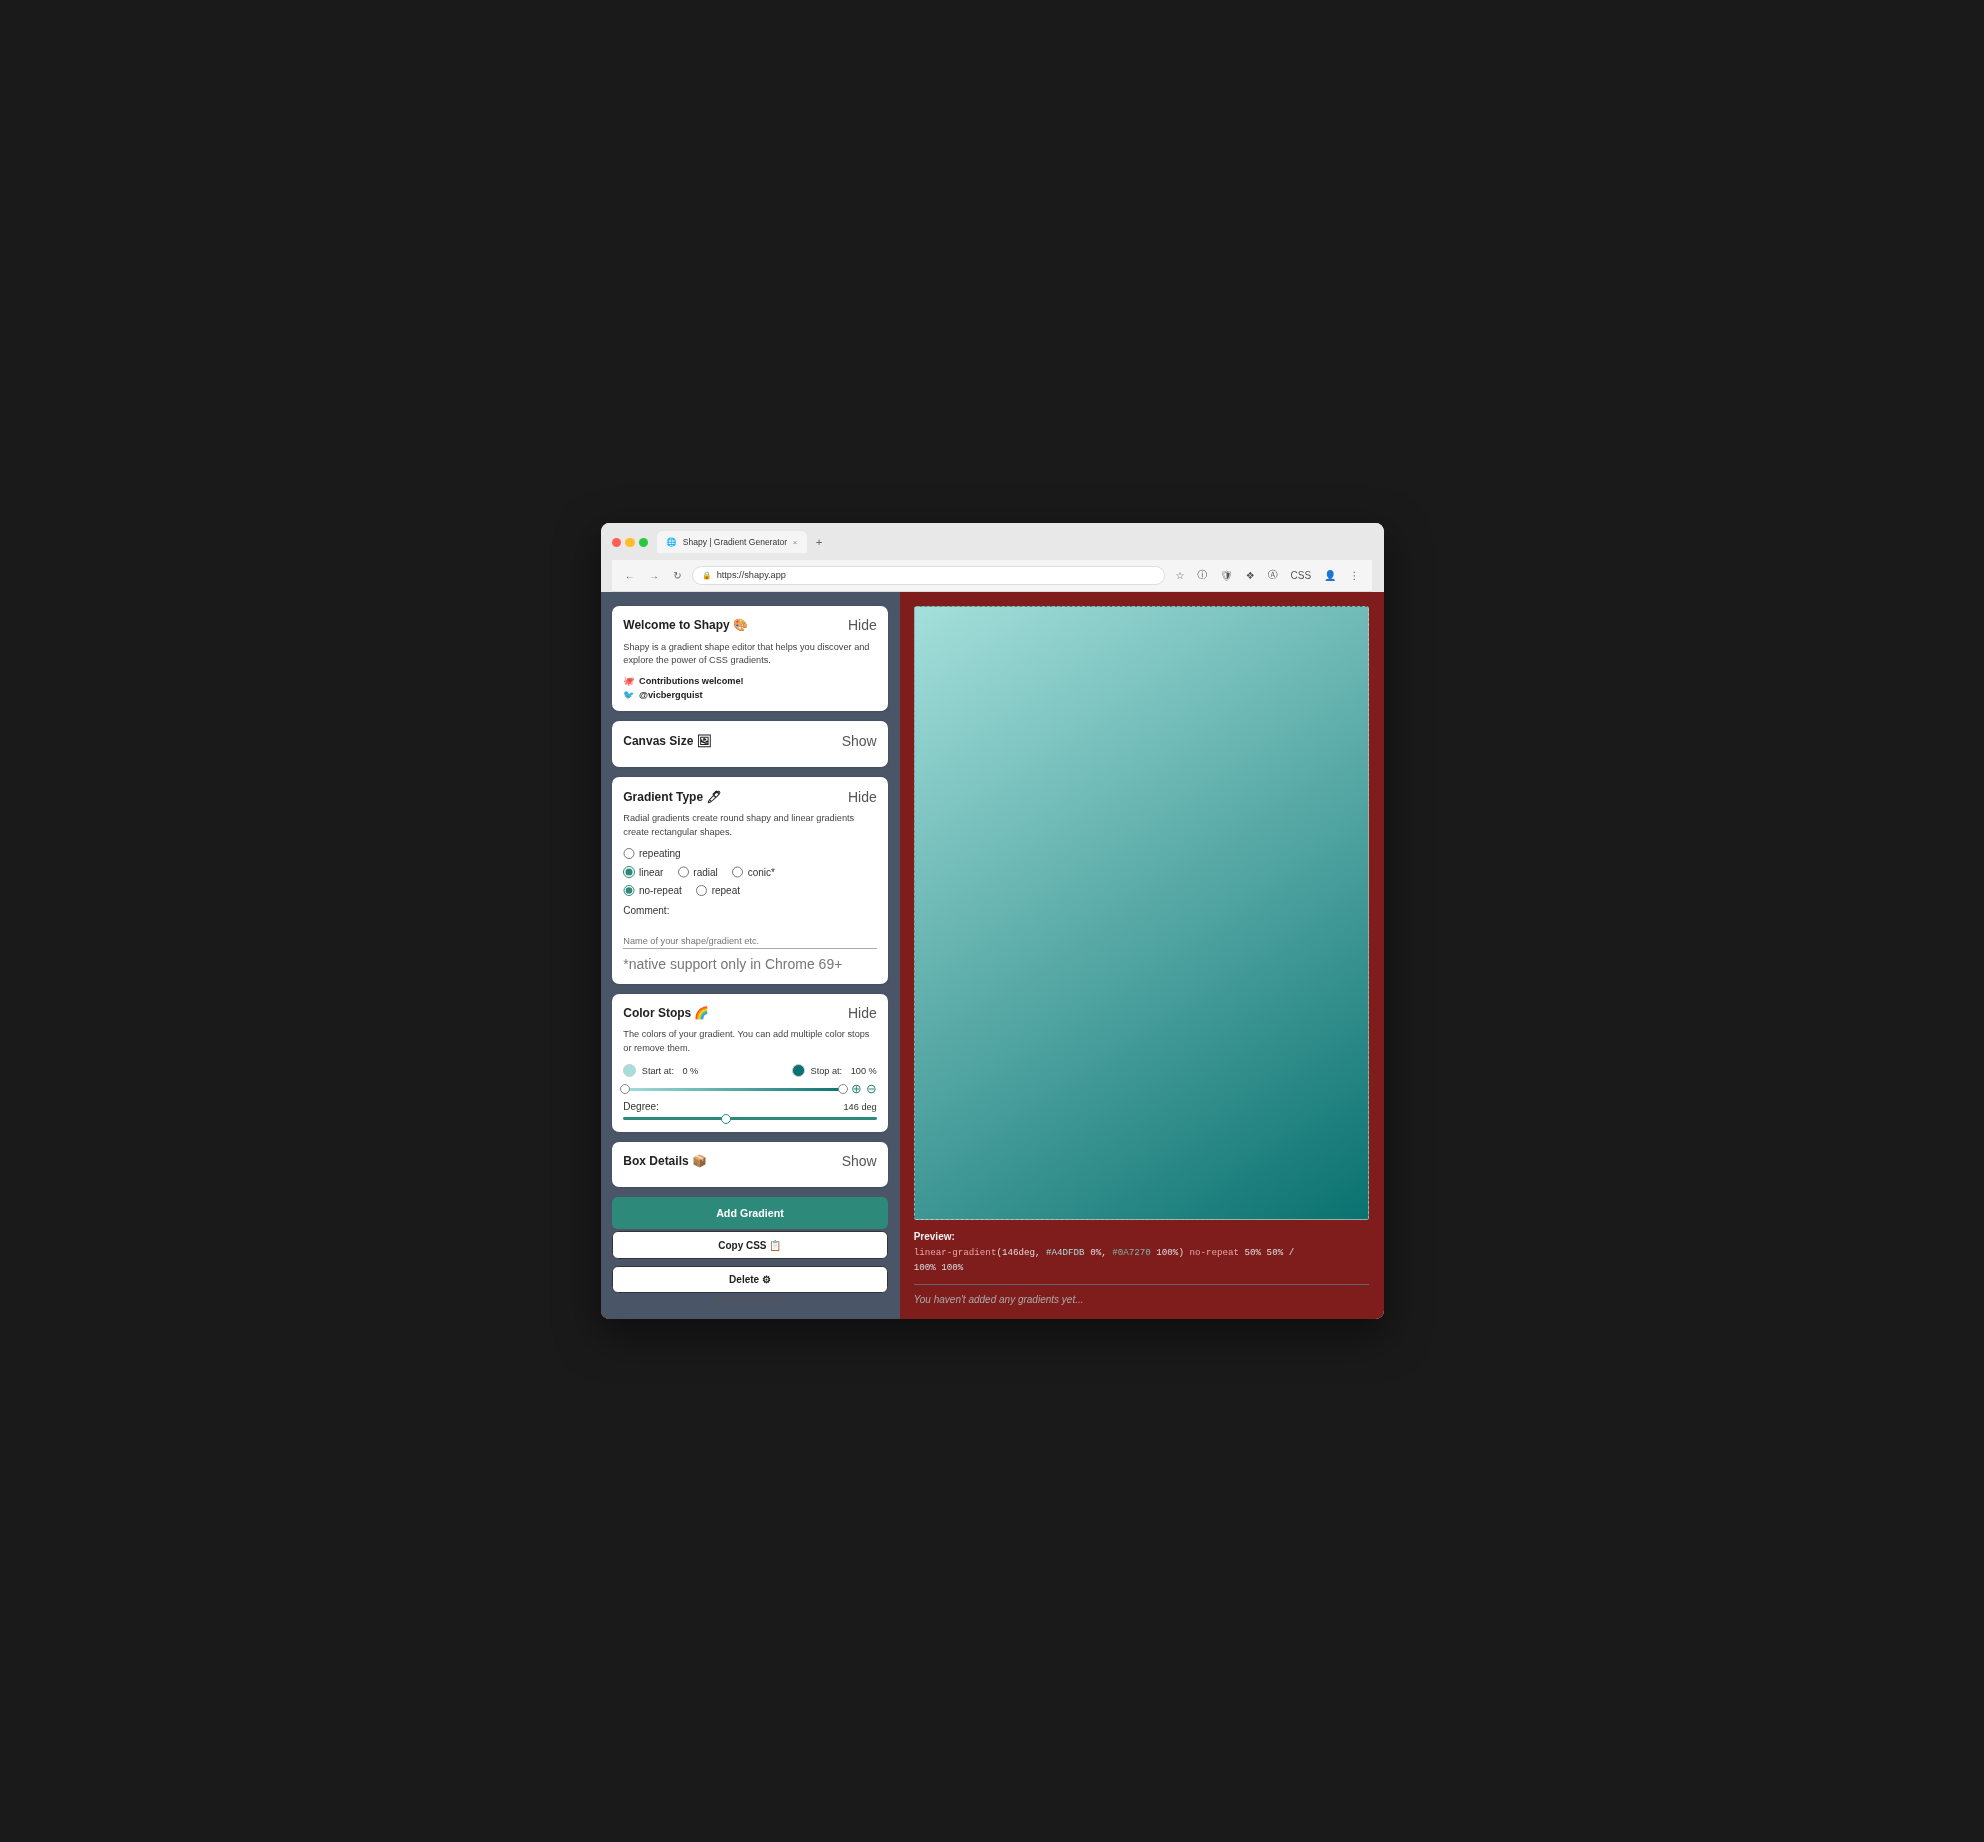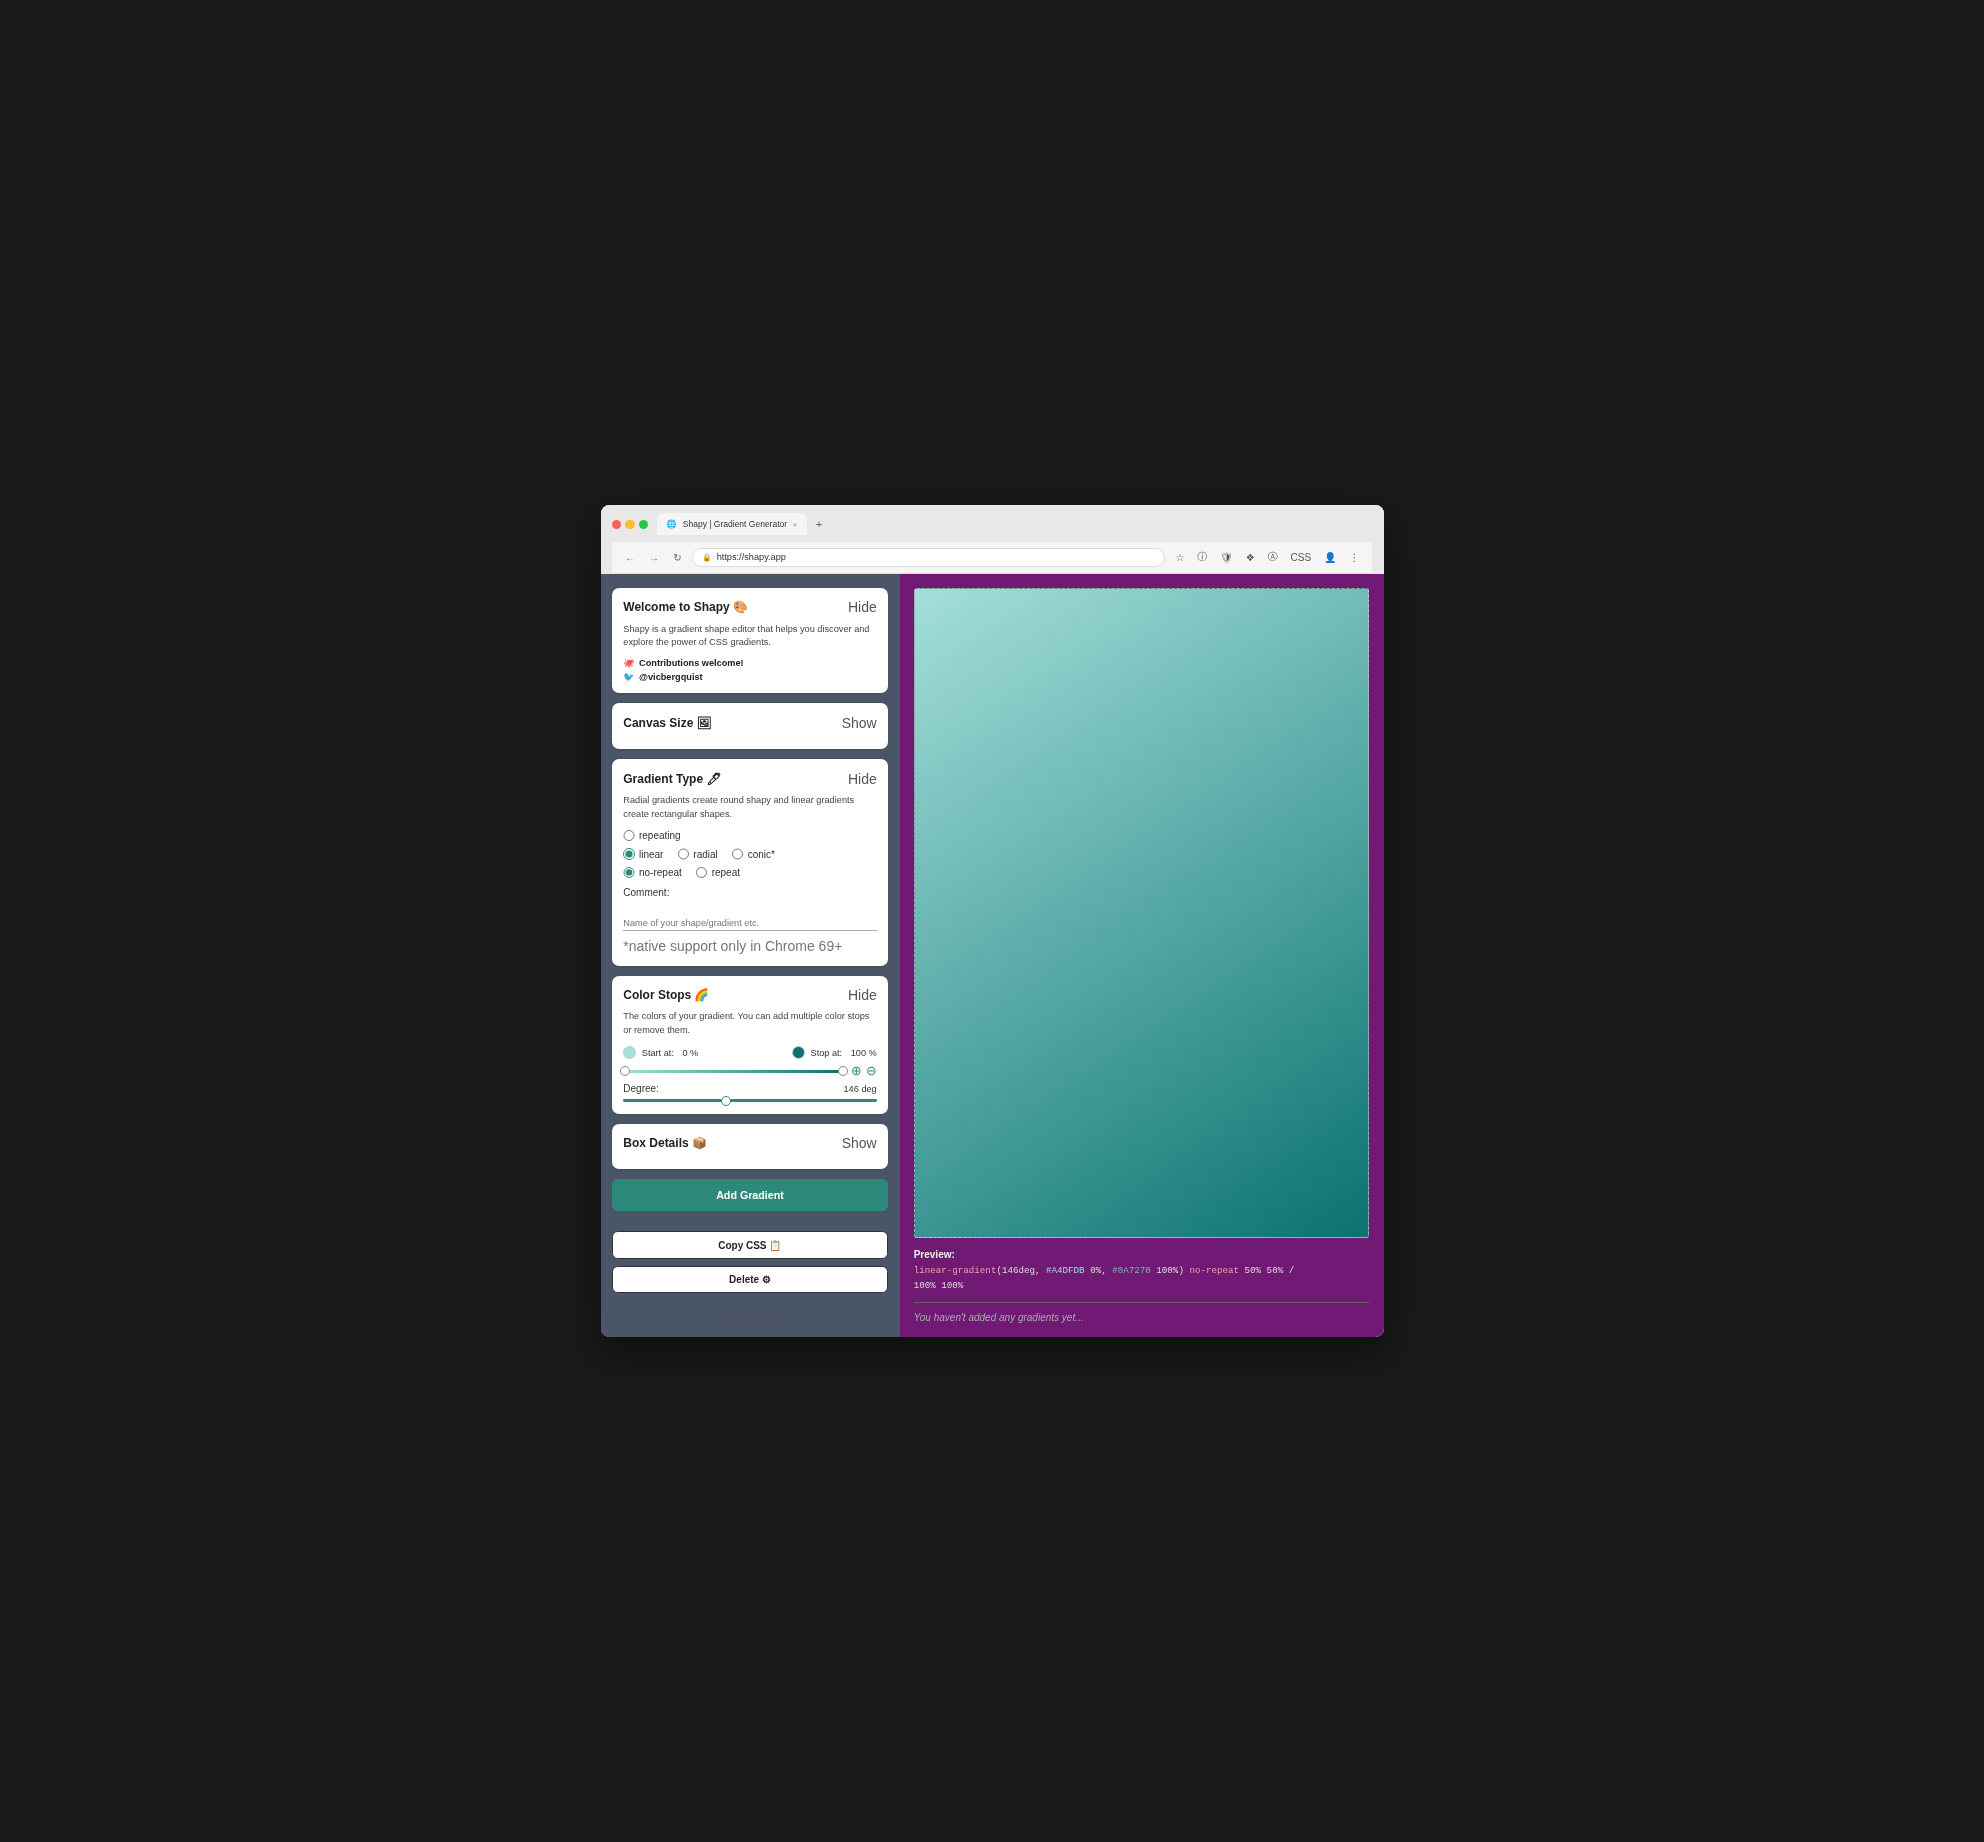--- a/index.html
+++ b/index.html
@@ -126,21 +126,21 @@
       border: none;
       color: #555;
       font-size: 10px;
       cursor: pointer;
       padding: 2.8px 4.3px;
       border-radius: 2.8px;
     }
 
     
     .app-content {
-      background: #701a75;
+      background: #7f1d1d;
       display: flex;
       gap: 0;
       min-height: 555px;
     }
 
     
     .left-panel {
       width: 299px;
       min-width: 299px;
       background: #4a5568;
@@ -381,21 +381,21 @@
       top: 50%;
       transform: translateY(-50%);
       left: calc(146/360 * 100% - 5px);
       cursor: pointer;
     }
 
     
     .bottom-section {
       display: flex;
       flex-direction: column;
-      gap: 20px;
+      gap: 2px;
     }
 
     .add-gradient-btn {
       width: 100%;
       background: #2d8a7b;
       color: white;
       border: none;
       border-radius: 5.7px;
       padding: 10px;
       font-size: 10.7px;

